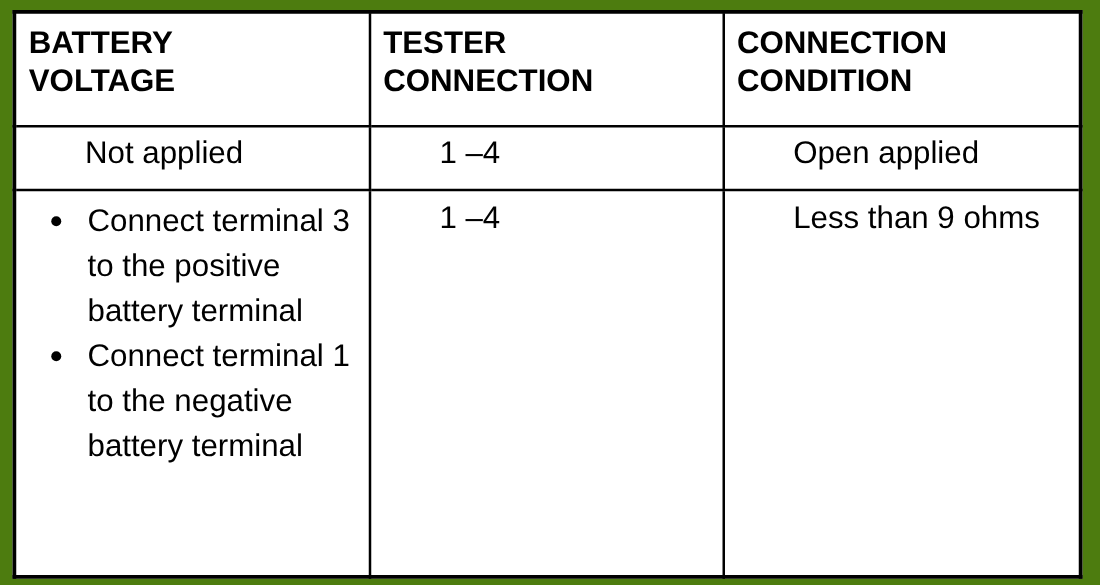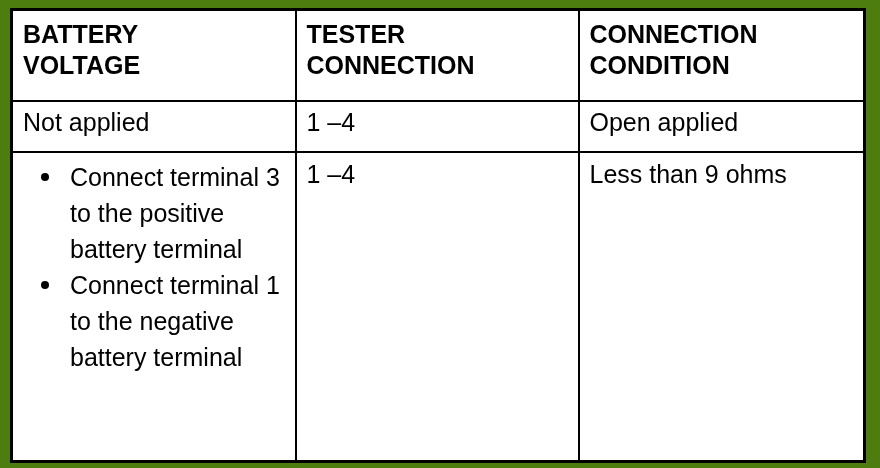--- a/index.html
+++ b/index.html
@@ -104,20 +104,21 @@
     background: #000000;
     border-radius: 50%;
   }
   ul.bullets li .bullet-text {
     display: block;
   }
 
   .plain-text {
     display: block;
     white-space: nowrap;
+    margin-left: 45px;
   }
 </style>
 </head>
 <body>
 
 <div class="page">
 
   <table class="spec-table">
     <colgroup>
       <col class="col-1">

